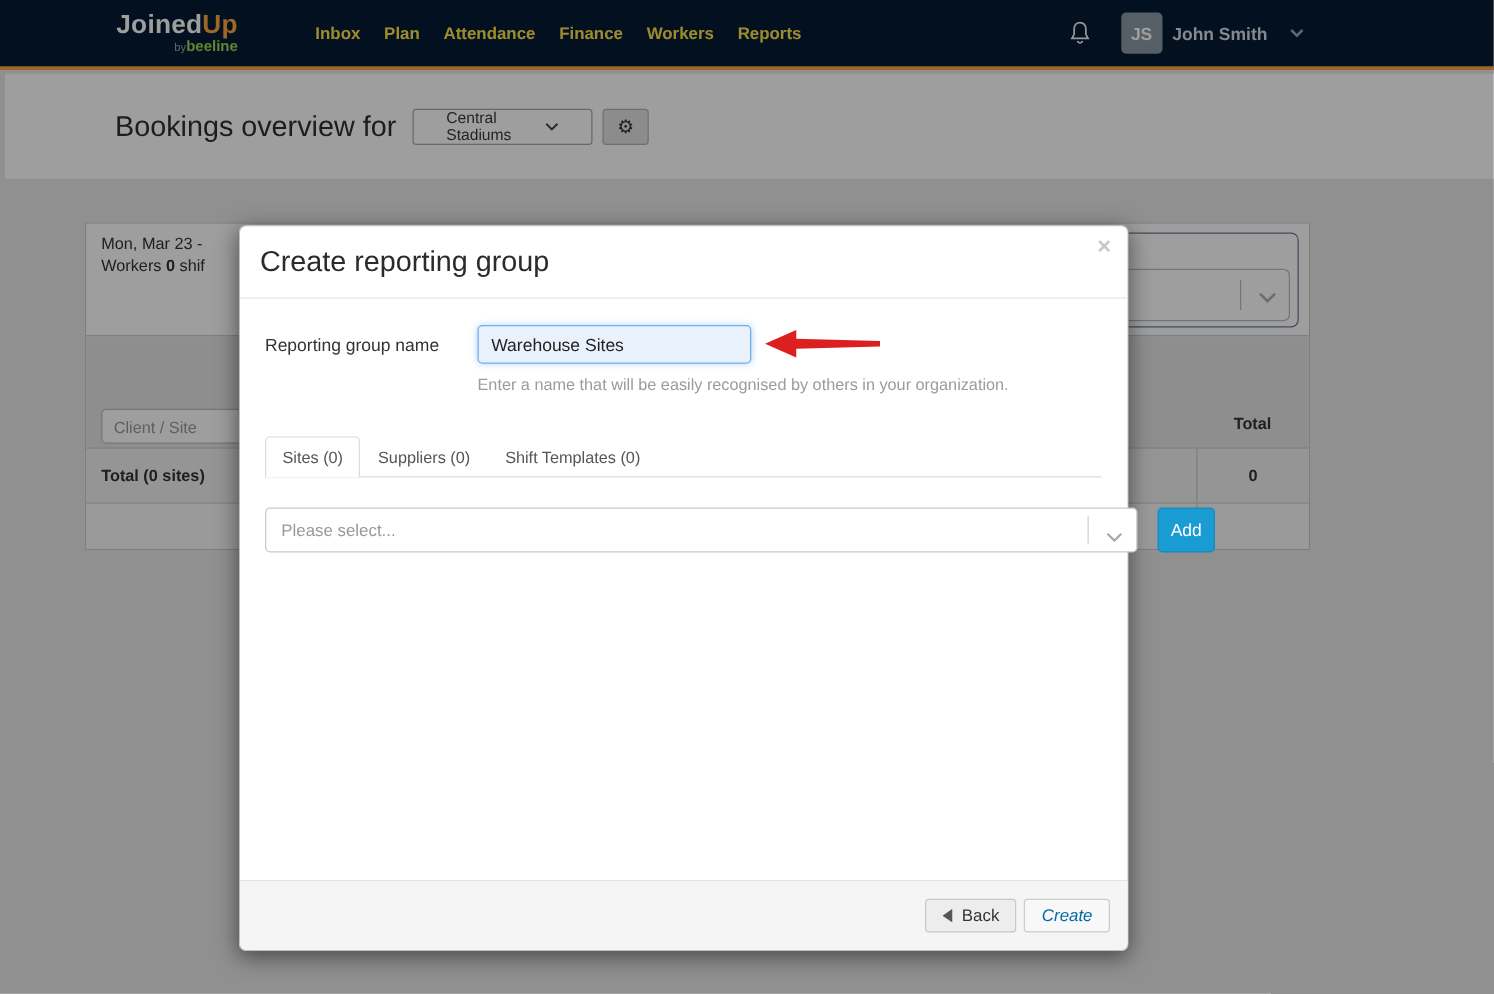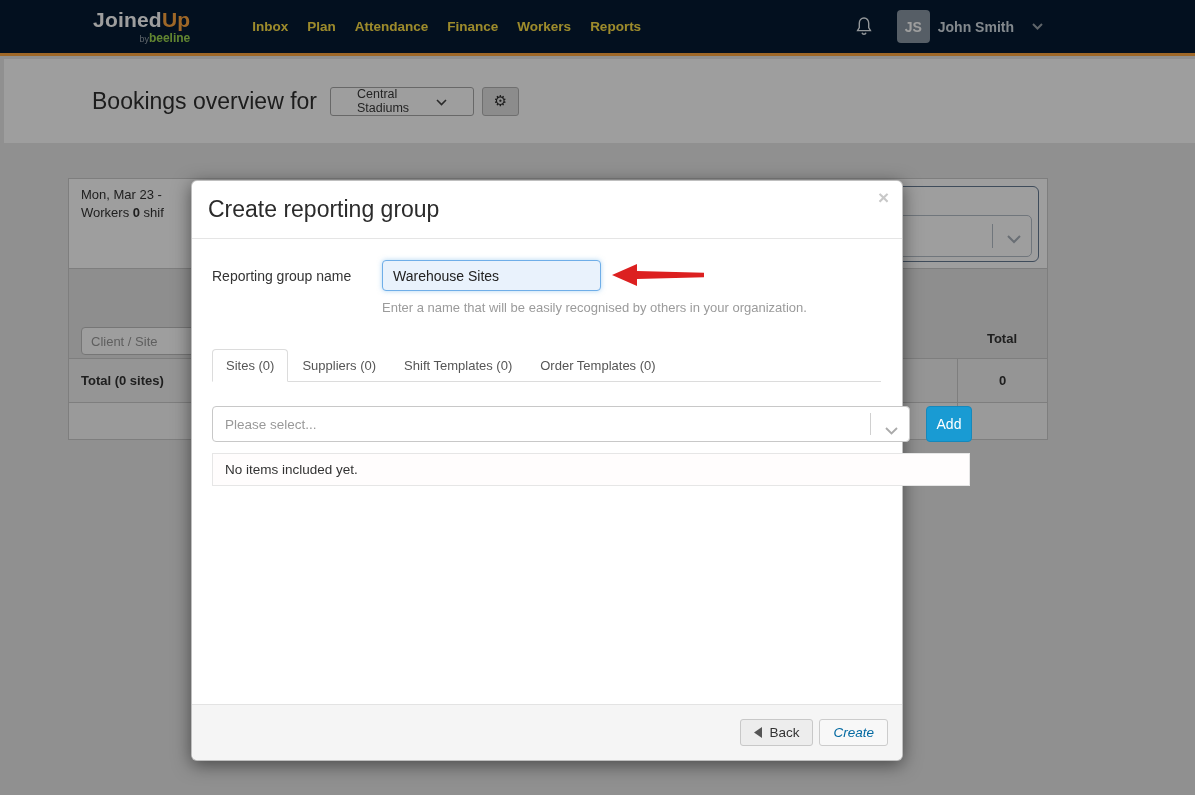--- a/index.html
+++ b/index.html
@@ -202,37 +202,33 @@
   <input class="name-input" type="text" value="Warehouse Sites" style="">
   <svg class="annotation-arrow" width="96" height="26" viewBox="0 0 96 26">
     <polygon points="2,13 27,2 27,9 94,10.8 94,15.2 27,17 27,24" fill="#dc2020"></polygon>
   </svg>
   <div class="helper-text">Enter a name that will be easily recognised by others in your organization.</div>
 
   <div class="tabs">
     <span class="tab active">Sites (0)</span>
     <span class="tab">Suppliers (0)</span>
     <span class="tab">Shift Templates (0)</span>
-    <span class="tab">Order Templates (0)</span>
   </div>
 
   <div class="big-select">
     <span class="big-select-placeholder">Please select...</span>
     <span class="big-select-divider"></span>
     <span class="big-select-chevron">
       <svg width="13" height="8" viewBox="0 0 13 8">
           <polyline points="1,1 6.5,6.5 12,1" fill="none" stroke="#aaa" stroke-width="1.8"></polyline>
         </svg>
     </span>
   </div>
   <div class="add-btn">Add</div>
 
-  <div class="empty-box">
-    <span class="empty-box-text">No items included yet.</span>
-  </div>
 
   <div class="modal-footer">
     <div class="footer-buttons">
       <button class="back-btn">
         <svg width="8" height="11" viewBox="0 0 8 11">
             <polygon points="8,0 0,5.5 8,11" fill="#555"></polygon>
           </svg>
         <span>Back</span>
       </button>
       <button class="create-btn" disabled="">Create</button>

